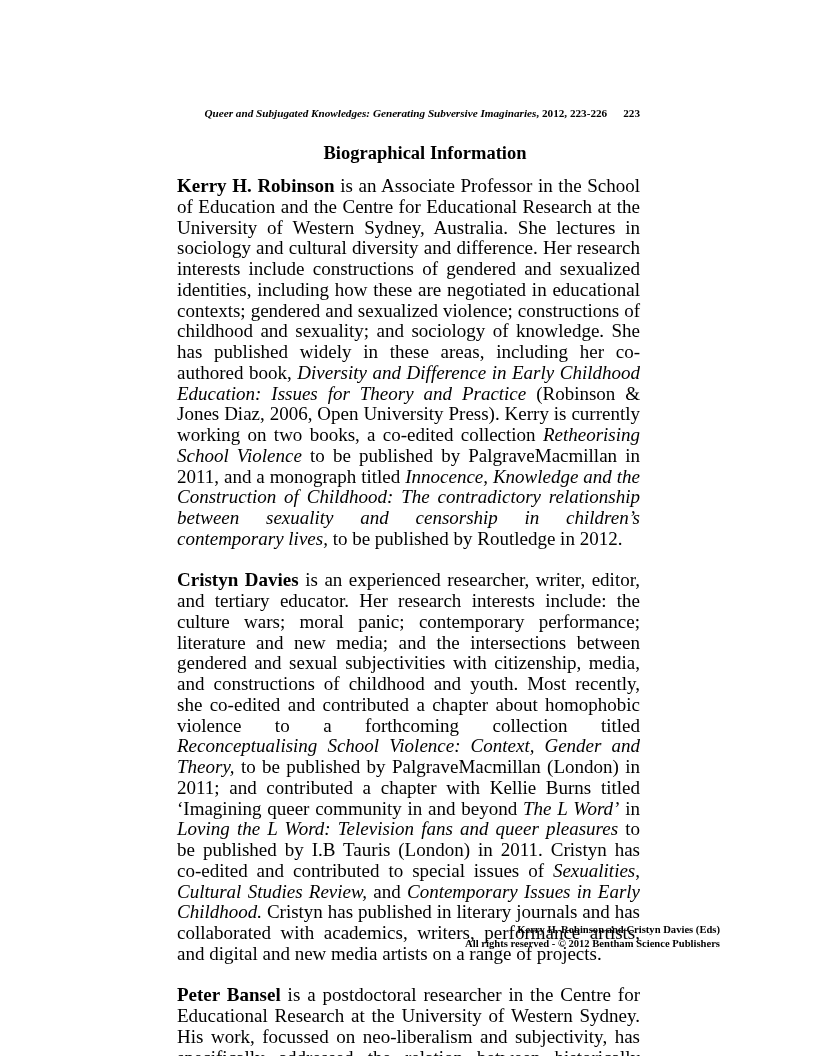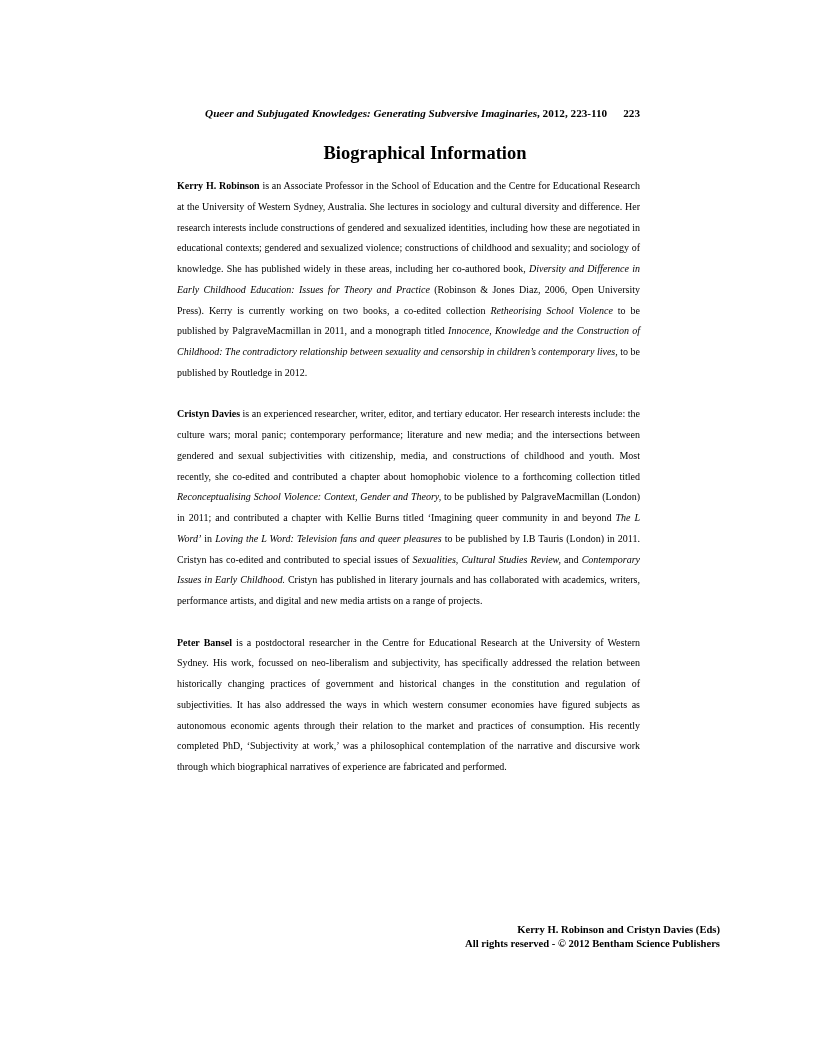--- a/index.html
+++ b/index.html
@@ -6,31 +6,31 @@
     body { width: 816px; height: 1056px; position: relative; overflow: hidden;
       font-family: "Liberation Serif", "DejaVu Serif", serif; color: #000; }
     .running-head { position: absolute; top: 107px; left: 150px; width: 490px; text-align: right;
       font-size: 11.2px; font-weight: bold; white-space: nowrap; }
     .running-head .jt { font-style: italic; text-align: right; }
     .running-head .pg { margin-left: 16px; }
     .title { position: absolute; top: 143px; left: 0; width: 816px; text-align: center;
       font-size: 18.5px; font-weight: bold; margin: 0; padding-left: 17px; }
     .title span { display: inline-block; margin-left: 0px; }
     .content { position: absolute; top: 176px; left: 177px; width: 463px; }
-    .bio { font-size: 10px; line-height: 20.75px; text-align: justify; margin: 0 0 20.75px 0; }
+    .bio { font-size: 19px; line-height: 20.75px; text-align: justify; margin: 0 0 20.75px 0; }
     .bio b { font-weight: bold; }
     .bio i { font-style: italic; }
     .footer { position: absolute; top: 923px; left: 0; width: 720px; text-align: right;
       font-size: 10.6px; font-weight: bold; line-height: 14px; }
   </style>
 </head>
 <body>
 
 <div class="running-head">
-  <span class="jt">Queer and Subjugated Knowledges: Generating Subversive Imaginaries</span><span>, 2012, 223-110</span><span class="pg">223</span>
+  <span class="jt">Queer and Subjugated Knowledges: Generating Subversive Imaginaries</span><span>, 2012, 223-226</span><span class="pg">223</span>
 </div>
 
 <h1 class="title"><span>Biographical Information</span></h1>
 
 <div class="content">
   <p class="bio"><b>Kerry H. Robinson</b><span class="segs"><span> is an Associate Professor in the School of Education and the Centre for Educational Research at the University of Western Sydney, Australia. She lectures in sociology and cultural diversity and difference. Her research interests include constructions of gendered and sexualized identities, including how these are negotiated in educational contexts; gendered and sexualized violence; constructions of childhood and sexuality; and sociology of knowledge. She has published widely in these areas, including her co-authored book, </span><i>Diversity and Difference in Early Childhood Education: Issues for Theory and Practice</i><span> (Robinson &amp; Jones Diaz, 2006, Open University Press). Kerry is currently working on two books, a co-edited collection </span><i>Retheorising School Violence</i><span> to be published by PalgraveMacmillan in 2011, and a monograph titled </span><i>Innocence, Knowledge and the Construction of Childhood: The contradictory relationship between sexuality and censorship in children’s contemporary lives,</i><span> to be published by Routledge in 2012.</span></span></p>
   <p class="bio"><b>Cristyn Davies</b><span class="segs"><span> is an experienced researcher, writer, editor, and tertiary educator. Her research interests include: the culture wars; moral panic; contemporary performance; literature and new media; and the intersections between gendered and sexual subjectivities with citizenship, media, and constructions of childhood and youth. Most recently, she co-edited and contributed a chapter about homophobic violence to a forthcoming collection titled </span><i>Reconceptualising School Violence: Context, Gender and Theory,</i><span> to be published by PalgraveMacmillan (London) in 2011; and contributed a chapter with Kellie Burns titled ‘Imagining queer community in and beyond </span><i>The L Word’</i><span> in </span><i>Loving the L Word: Television fans and queer pleasures</i><span> to be published by I.B Tauris (London) in 2011. Cristyn has co-edited and contributed to special issues of </span><i>Sexualities</i><span>, </span><i>Cultural Studies Review,</i><span> and </span><i>Contemporary Issues in Early Childhood.</i><span> Cristyn has published in literary journals and has collaborated with academics, writers, performance artists, and digital and new media artists on a range of projects.</span></span></p>
   <p class="bio"><b>Peter Bansel</b><span class="segs"><span> is a postdoctoral researcher in the Centre for Educational Research at the University of Western Sydney. His work, focussed on neo-liberalism and subjectivity, has specifically addressed the relation between historically changing practices of government and historical changes in the constitution and regulation of subjectivities. It has also addressed the ways in which western consumer economies have figured subjects as autonomous economic agents through their relation to the market and practices of consumption. His recently completed PhD, ‘Subjectivity at work,’ was a philosophical contemplation of the narrative and discursive work through which biographical narratives of experience are fabricated and performed.</span></span></p>
 </div>
 

